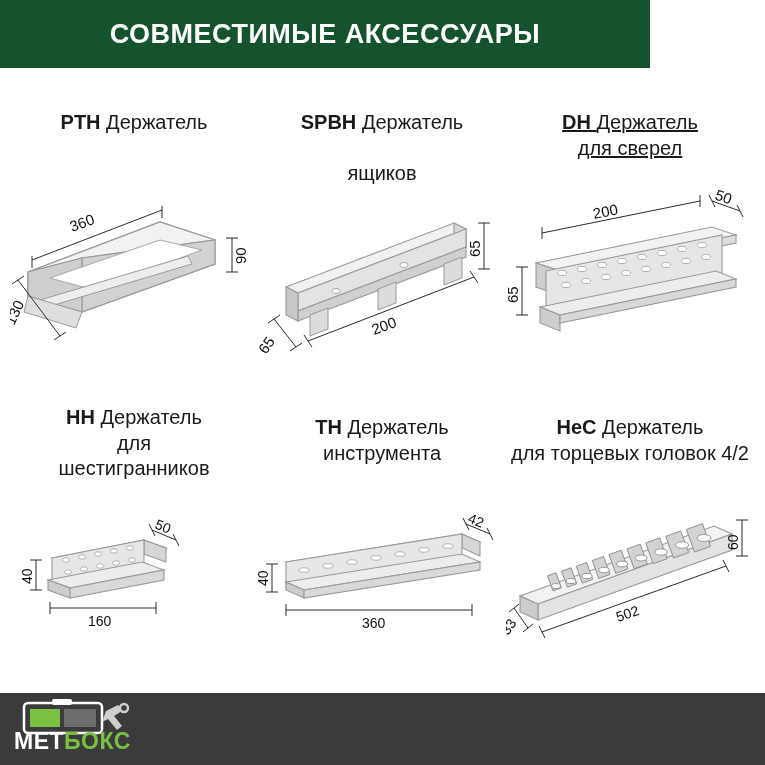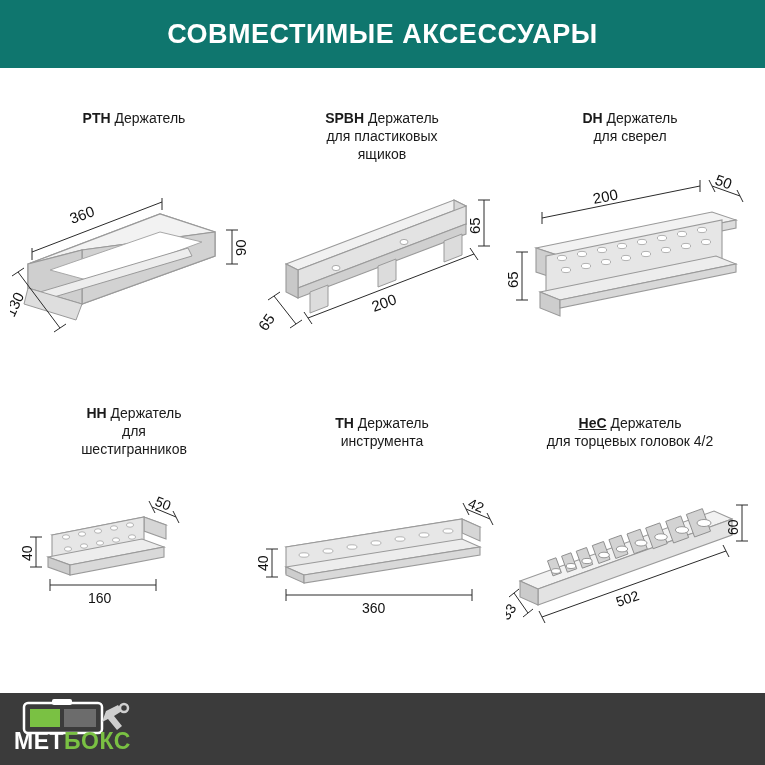--- a/index.html
+++ b/index.html
@@ -12,23 +12,23 @@
     background: #ffffff;
     font-family: "Liberation Sans", sans-serif;
     overflow: hidden;
     position: relative;
   }
 
   
   .header {
     position: absolute;
     left: 0; top: 0;
-    width: 765px;
+    width: 650px;
     height: 68px;
-    background: #0f766e;
+    background: #14532d;
     display: flex;
     align-items: center;
     justify-content: center;
   }
   .header-title {
     color: #ffffff;
     font-size: 27px;
     font-weight: bold;
     letter-spacing: 0.5px;
     text-align: center;
@@ -40,21 +40,21 @@
     left: 0; top: 68px;
     width: 765px;
     height: 625px;
     background: #ffffff;
   }
   .cell {
     position: absolute;
     box-sizing: border-box;
   }
   .cap {
-    font-size: 14px;
+    font-size: 20px;
     color: #1a1a1a;
     line-height: 1.28;
     text-align: center;
   }
   .fig {
     position: relative;
     width: 100%;
   }
   .fig svg { display: block; }
 
@@ -130,21 +130,21 @@
         <line x1="44" y1="180" x2="56" y2="172" stroke="#2b2b2b" stroke-width="1"></line>
         <text x="4" y="166" font-family="Liberation Sans, sans-serif" font-size="15" fill="#111" transform="rotate(-65 4 166)">130</text>
       </svg>
     </div>
   </div>
 
   <div class="cell" style="left:258px; top:40px; width:248px; height:300px;">
     <div class="cap" style="padding-top:2px;">
       <span style="font-weight:bold;">SPBH</span>
       <span>Держатель</span><br>
-      <span>для пластиковых</span><br>
+      <br>
       <span>ящиков</span>
     </div>
     <div class="fig" style="margin-top:8px;">
       <svg width="248" height="190" viewBox="0 0 248 190">
 
         <polygon points="28,92 196,28 208,34 40,98" fill="#f1f1f1" stroke="#9a9a9a" stroke-width="1.1"></polygon>
         <polygon points="196,28 208,34 208,52 196,46" fill="#d8d8d8" stroke="#9a9a9a" stroke-width="1.1"></polygon>
 
         <polygon points="40,98 208,34 208,52 40,116" fill="#e3e3e3" stroke="#9a9a9a" stroke-width="1.1"></polygon>
 
@@ -171,21 +171,21 @@
 
         <line x1="16" y1="124" x2="38" y2="152" stroke="#2b2b2b" stroke-width="1"></line>
         <line x1="10" y1="128" x2="22" y2="120" stroke="#2b2b2b" stroke-width="1"></line>
         <line x1="32" y1="156" x2="44" y2="148" stroke="#2b2b2b" stroke-width="1"></line>
         <text x="8" y="160" font-family="Liberation Sans, sans-serif" font-size="15" fill="#111" transform="rotate(-55 8 160)">65</text>
       </svg>
     </div>
   </div>
 
   <div class="cell" style="left:506px; top:40px; width:248px; height:300px;">
-    <div class="cap" style="padding-top:2px;">
+    <div class="cap" style="padding-top:2px;text-decoration:underline;">
       <span style="font-weight:bold;">DH</span>
       <span>Держатель</span><br>
       <span>для сверел</span>
     </div>
     <div class="fig" style="margin-top:24px;">
       <svg width="248" height="190" viewBox="0 0 248 190">
 
         <polygon points="30,78 206,42 230,50 54,86" fill="#f2f2f2" stroke="#9a9a9a" stroke-width="1.1"></polygon>
         <polygon points="30,78 54,86 54,110 30,102" fill="#cfcfcf" stroke="#9a9a9a" stroke-width="1.1"></polygon>
         <polygon points="54,86 230,50 230,58 54,94" fill="#dcdcdc" stroke="#9a9a9a" stroke-width="1.1"></polygon>
@@ -322,21 +322,21 @@
         <line x1="28" y1="98" x2="214" y2="98" stroke="#2b2b2b" stroke-width="1"></line>
         <line x1="28" y1="92" x2="28" y2="104" stroke="#2b2b2b" stroke-width="1"></line>
         <line x1="214" y1="92" x2="214" y2="104" stroke="#2b2b2b" stroke-width="1"></line>
         <text x="104" y="116" font-family="Liberation Sans, sans-serif" font-size="14" fill="#111">360</text>
       </svg>
     </div>
   </div>
 
   <div class="cell" style="left:506px; top:345px; width:248px; height:280px;">
     <div class="cap" style="padding-top:2px;">
-      <span style="font-weight:bold;text-decoration:underline;">HeC</span>
+      <span style="font-weight:bold;">HeC</span>
       <span>Держатель</span><br>
       <span>для торцевых головок 4/2</span>
     </div>
     <div class="fig" style="margin-top:24px;">
       <svg width="248" height="160" viewBox="0 0 248 160">
 
         <polygon points="14,106 208,36 226,44 32,114" fill="#f2f2f2" stroke="#9a9a9a" stroke-width="1.1"></polygon>
         <polygon points="32,114 226,44 226,60 32,130" fill="#e3e3e3" stroke="#9a9a9a" stroke-width="1.1"></polygon>
         <polygon points="14,106 32,114 32,130 14,122" fill="#cbcbcb" stroke="#9a9a9a" stroke-width="1.1"></polygon>
 

